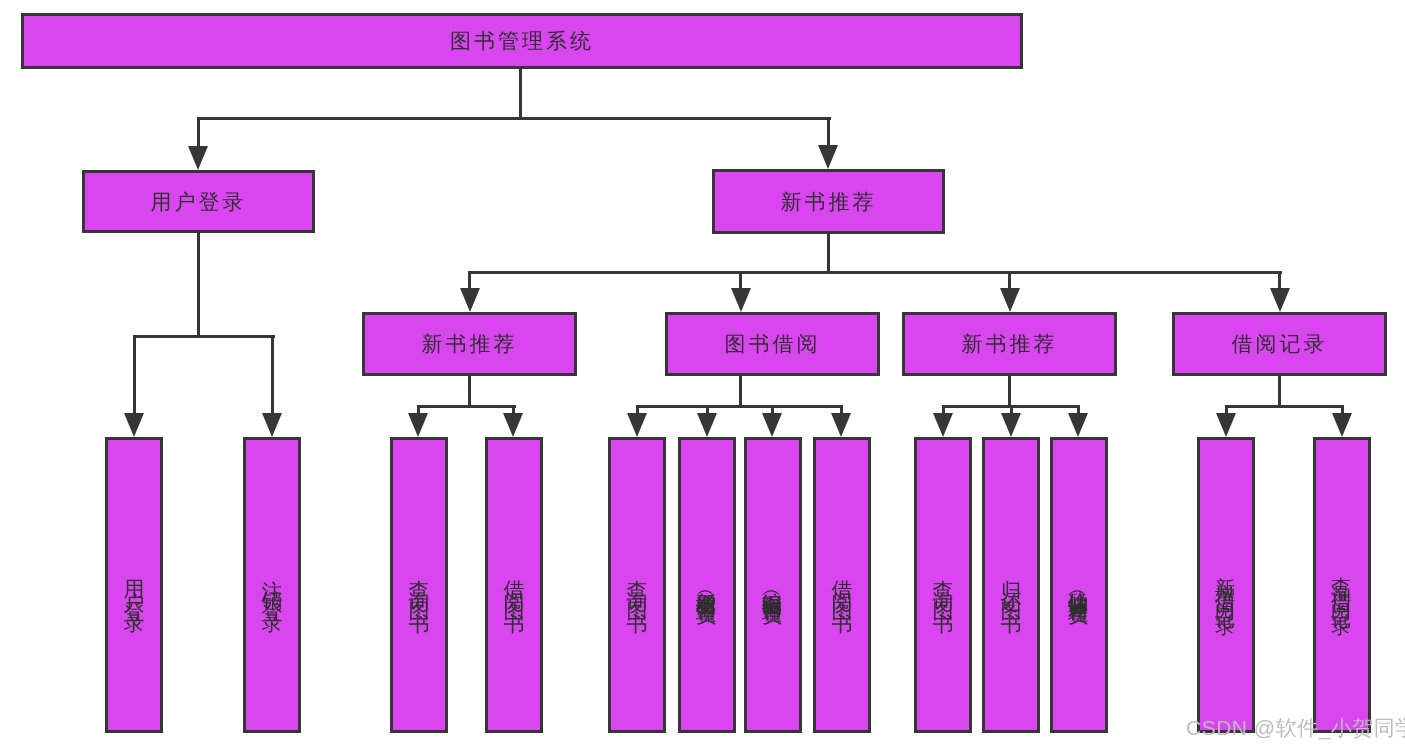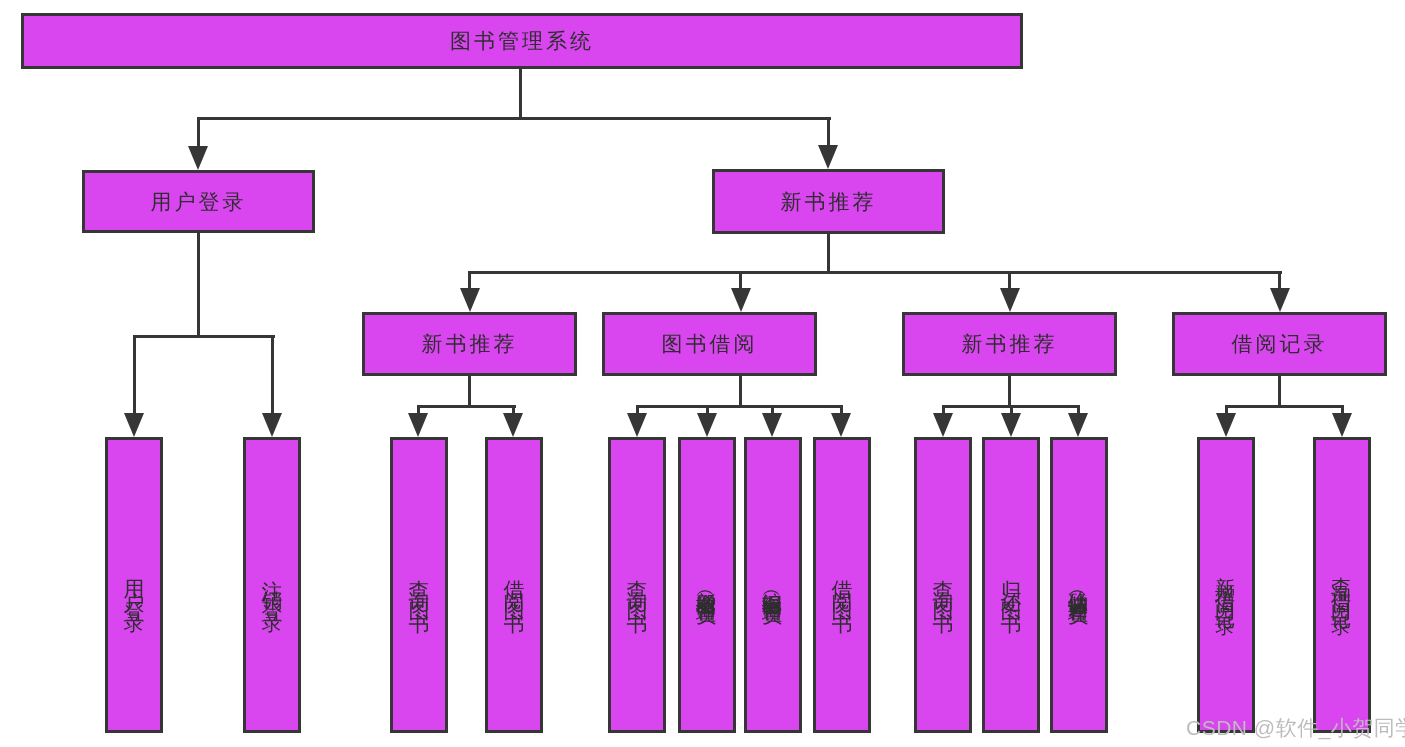--- a/index.html
+++ b/index.html
@@ -138,21 +138,21 @@
   <div class="node" style="left:82px; top:170px; width:233px; height:63px;">
     <span>用户登录</span>
   </div>
   <div class="node" style="left:712px; top:169px; width:233px; height:65px;">
     <span>新书推荐</span>
   </div>
 
   <div class="node" style="left:362px; top:312px; width:215px; height:64px;">
     <span>新书推荐</span>
   </div>
-  <div class="node" style="left:602px; top:312px; width:215px; height:64px;">
+  <div class="node" style="left:665px; top:312px; width:215px; height:64px;">
     <span>图书借阅</span>
   </div>
   <div class="node" style="left:902px; top:312px; width:215px; height:64px;">
     <span>新书推荐</span>
   </div>
   <div class="node" style="left:1172px; top:312px; width:215px; height:64px;">
     <span>借阅记录</span>
   </div>
 
   <div class="node leaf" style="left:105px;">

